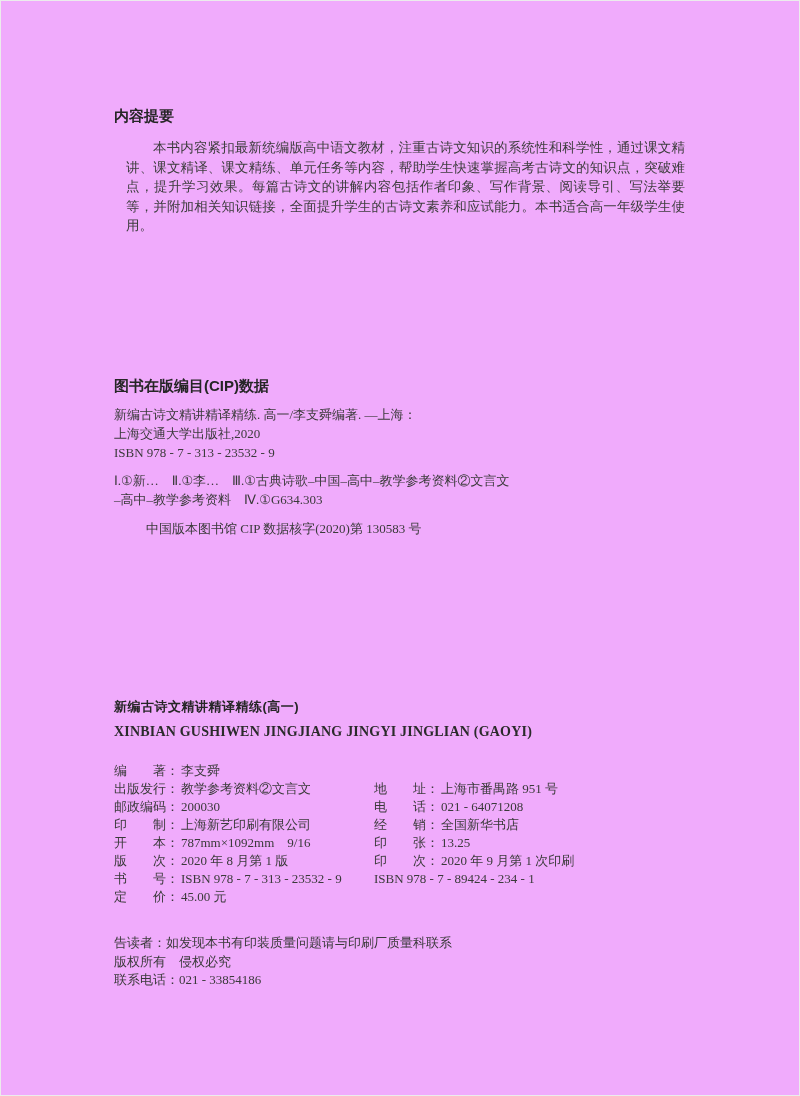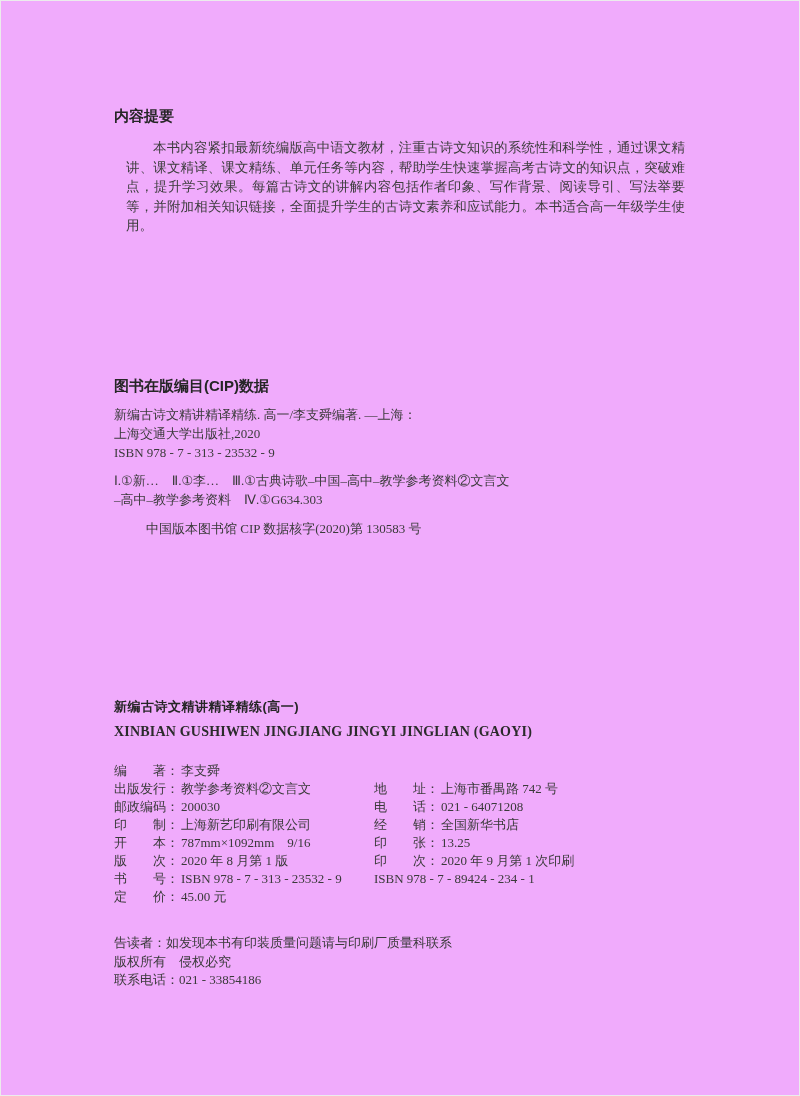--- a/index.html
+++ b/index.html
@@ -69,21 +69,21 @@
 
   <section class="imprint">
 
     <div class="imp-row">
       <span class="imp-left"><span>编　　著：</span><span class="imp-value">李支舜</span></span>
       <span class="imp-right"></span>
     </div>
 
     <div class="imp-row">
       <span class="imp-left"><span>出版发行：</span><span class="imp-value">教学参考资料②文言文</span></span>
-      <span class="imp-right"><span>地　　址：</span><span class="imp-value">上海市番禺路 742 号</span></span>
+      <span class="imp-right"><span>地　　址：</span><span class="imp-value">上海市番禺路 951 号</span></span>
     </div>
 
     <div class="imp-row">
       <span class="imp-left"><span>邮政编码：</span><span class="imp-value">200030</span></span>
       <span class="imp-right"><span>电　　话：</span><span class="imp-value">021 - 64071208</span></span>
     </div>
 
     <div class="imp-row">
       <span class="imp-left"><span>印　　制：</span><span class="imp-value">上海新艺印刷有限公司</span></span>
       <span class="imp-right"><span>经　　销：</span><span class="imp-value">全国新华书店</span></span>

